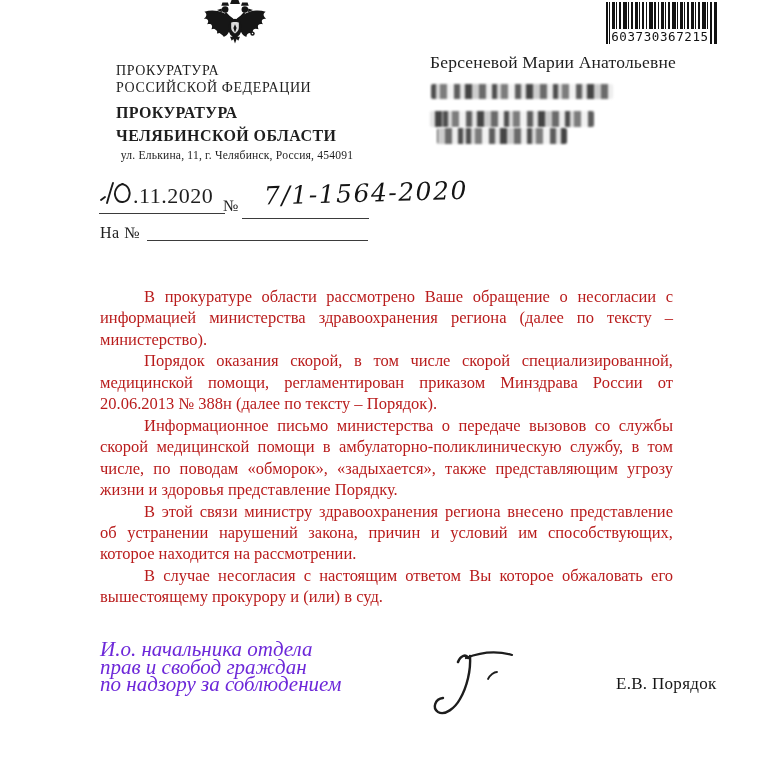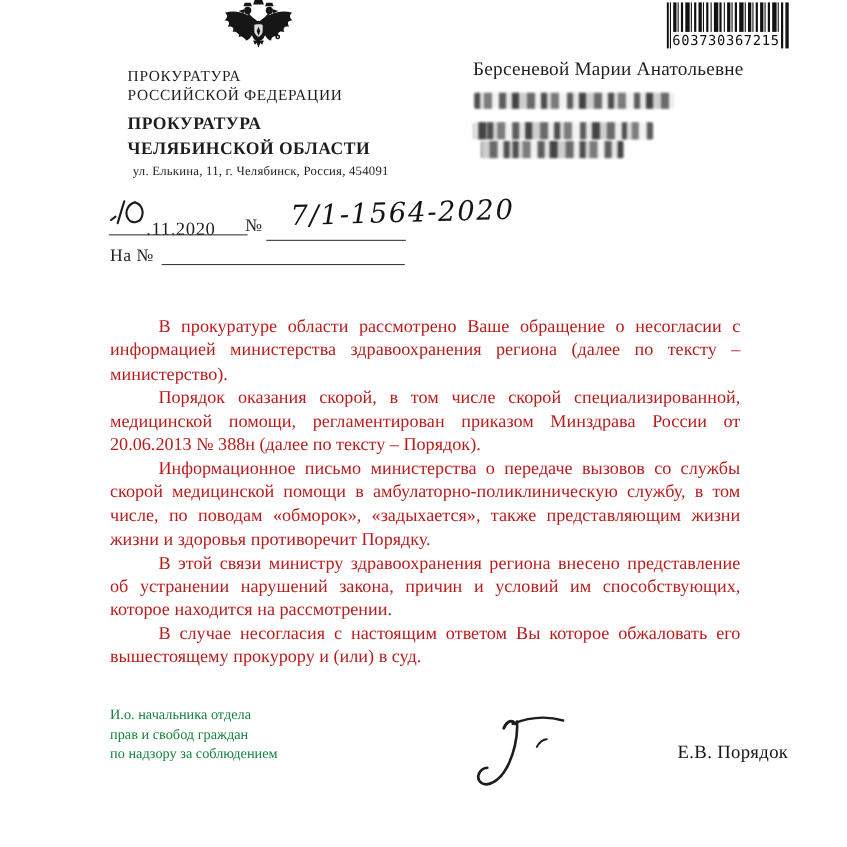--- a/index.html
+++ b/index.html
@@ -13,21 +13,21 @@
 
   
   .emblem { left:200px; top:-4px; width:70px; height:62px; }
   .lh-block { left:116px; top:62px; width:242px; }
   .lh-line1 { font-size:14px; letter-spacing:0.6px; line-height:17px; }
   .lh-line2 { font-size:16px; font-weight:bold; letter-spacing:0.4px; line-height:19px; margin-top:7px; }
   .lh-addr  { left:116px; top:149px; width:242px; text-align:center; font-size:11.6px; letter-spacing:0.2px; }
 
   
   .date-scribble { left:99px; top:180px; width:36px; height:28px; }
-  .date-printed  { left:133px; top:183px; font-size:17px; letter-spacing:0.5px;margin-top:16px; }
+  .date-printed  { left:133px; top:183px; font-size:22px; letter-spacing:0.5px; }
   .rule { position:absolute; height:0; border-bottom:1.4px solid #3b3b3b; }
   .rule1 { left:99px;  top:213px; width:126px; }
   .rule2 { left:242px; top:218px; width:127px; }
   .rule3 { left:147px; top:240px; width:221px; }
   .no-sign { left:223px; top:197px; font-size:16px; }
   .hw-number {
     left:264px; top:179px; width:185px;
     font-family:"DejaVu Serif", serif; font-style:italic;
     font-size:25px; letter-spacing:1.5px; color:#141414;
     transform:rotate(-1.6deg); white-space:nowrap;
@@ -50,21 +50,21 @@
 
   
   .body-text {
     left:100px; top:286px; width:573px;
     font-size:16.5px; line-height:21.45px; text-align:justify;
     color:#b91c1c;
   }
   .body-text p { text-indent:44px; }
 
   
-  .sig-position { left:100px; top:641px; width:260px; font-size:13px; line-height:17.6px; color:#15803d; }
+  .sig-position { left:100px; top:641px; width:260px; font-size:21px; line-height:17.6px; color:#6d28d9;font-style:italic; }
   .sig-scribble { left:426px; top:645px; width:108px; height:95px; }
   .sig-name { left:616px; top:674px; font-size:17px; letter-spacing:0.3px; color:#161616; }
 
   .bc-digits { font-family:"DejaVu Sans Mono", monospace; font-size:12.5px; letter-spacing:0.6px; fill:#111; }
 </style>
 </head>
 <body>
 
 <div class="page">
 
@@ -152,21 +152,21 @@
   </svg>
 
   <div class="abs recipient-name">Берсеневой Марии Анатольевне</div>
   <div class="redacted red1"></div>
   <div class="redacted red2"></div>
   <div class="redacted red3"></div>
 
   <div class="abs body-text">
     <p>В прокуратуре области рассмотрено Ваше обращение о несогласии с информацией министерства здравоохранения региона (далее по тексту – министерство).</p>
     <p>Порядок оказания скорой, в том числе скорой специализированной, медицинской помощи, регламентирован приказом Минздрава России от 20.06.2013 № 388н (далее по тексту – Порядок).</p>
-    <p>Информационное письмо министерства о передаче вызовов со службы скорой медицинской помощи в амбулаторно-поликлиническую службу, в том числе, по поводам «обморок», «задыхается», также представляющим жизни жизни и здоровья противоречит Порядку.</p>
+    <p>Информационное письмо министерства о передаче вызовов со службы скорой медицинской помощи в амбулаторно-поликлиническую службу, в том числе, по поводам «обморок», «задыхается», также представляющим угрозу жизни и здоровья представление Порядку.</p>
     <p>В этой связи министру здравоохранения региона внесено представление об устранении нарушений закона, причин и условий им способствующих, которое находится на рассмотрении.</p>
     <p>В случае несогласия с настоящим ответом Вы которое обжаловать его вышестоящему прокурору и (или) в суд.</p>
   </div>
 
   <div class="abs sig-position">
     <div>И.о. начальника отдела</div>
     <div>прав и свобод граждан</div>
     <div>по надзору за соблюдением</div>
   </div>
 

